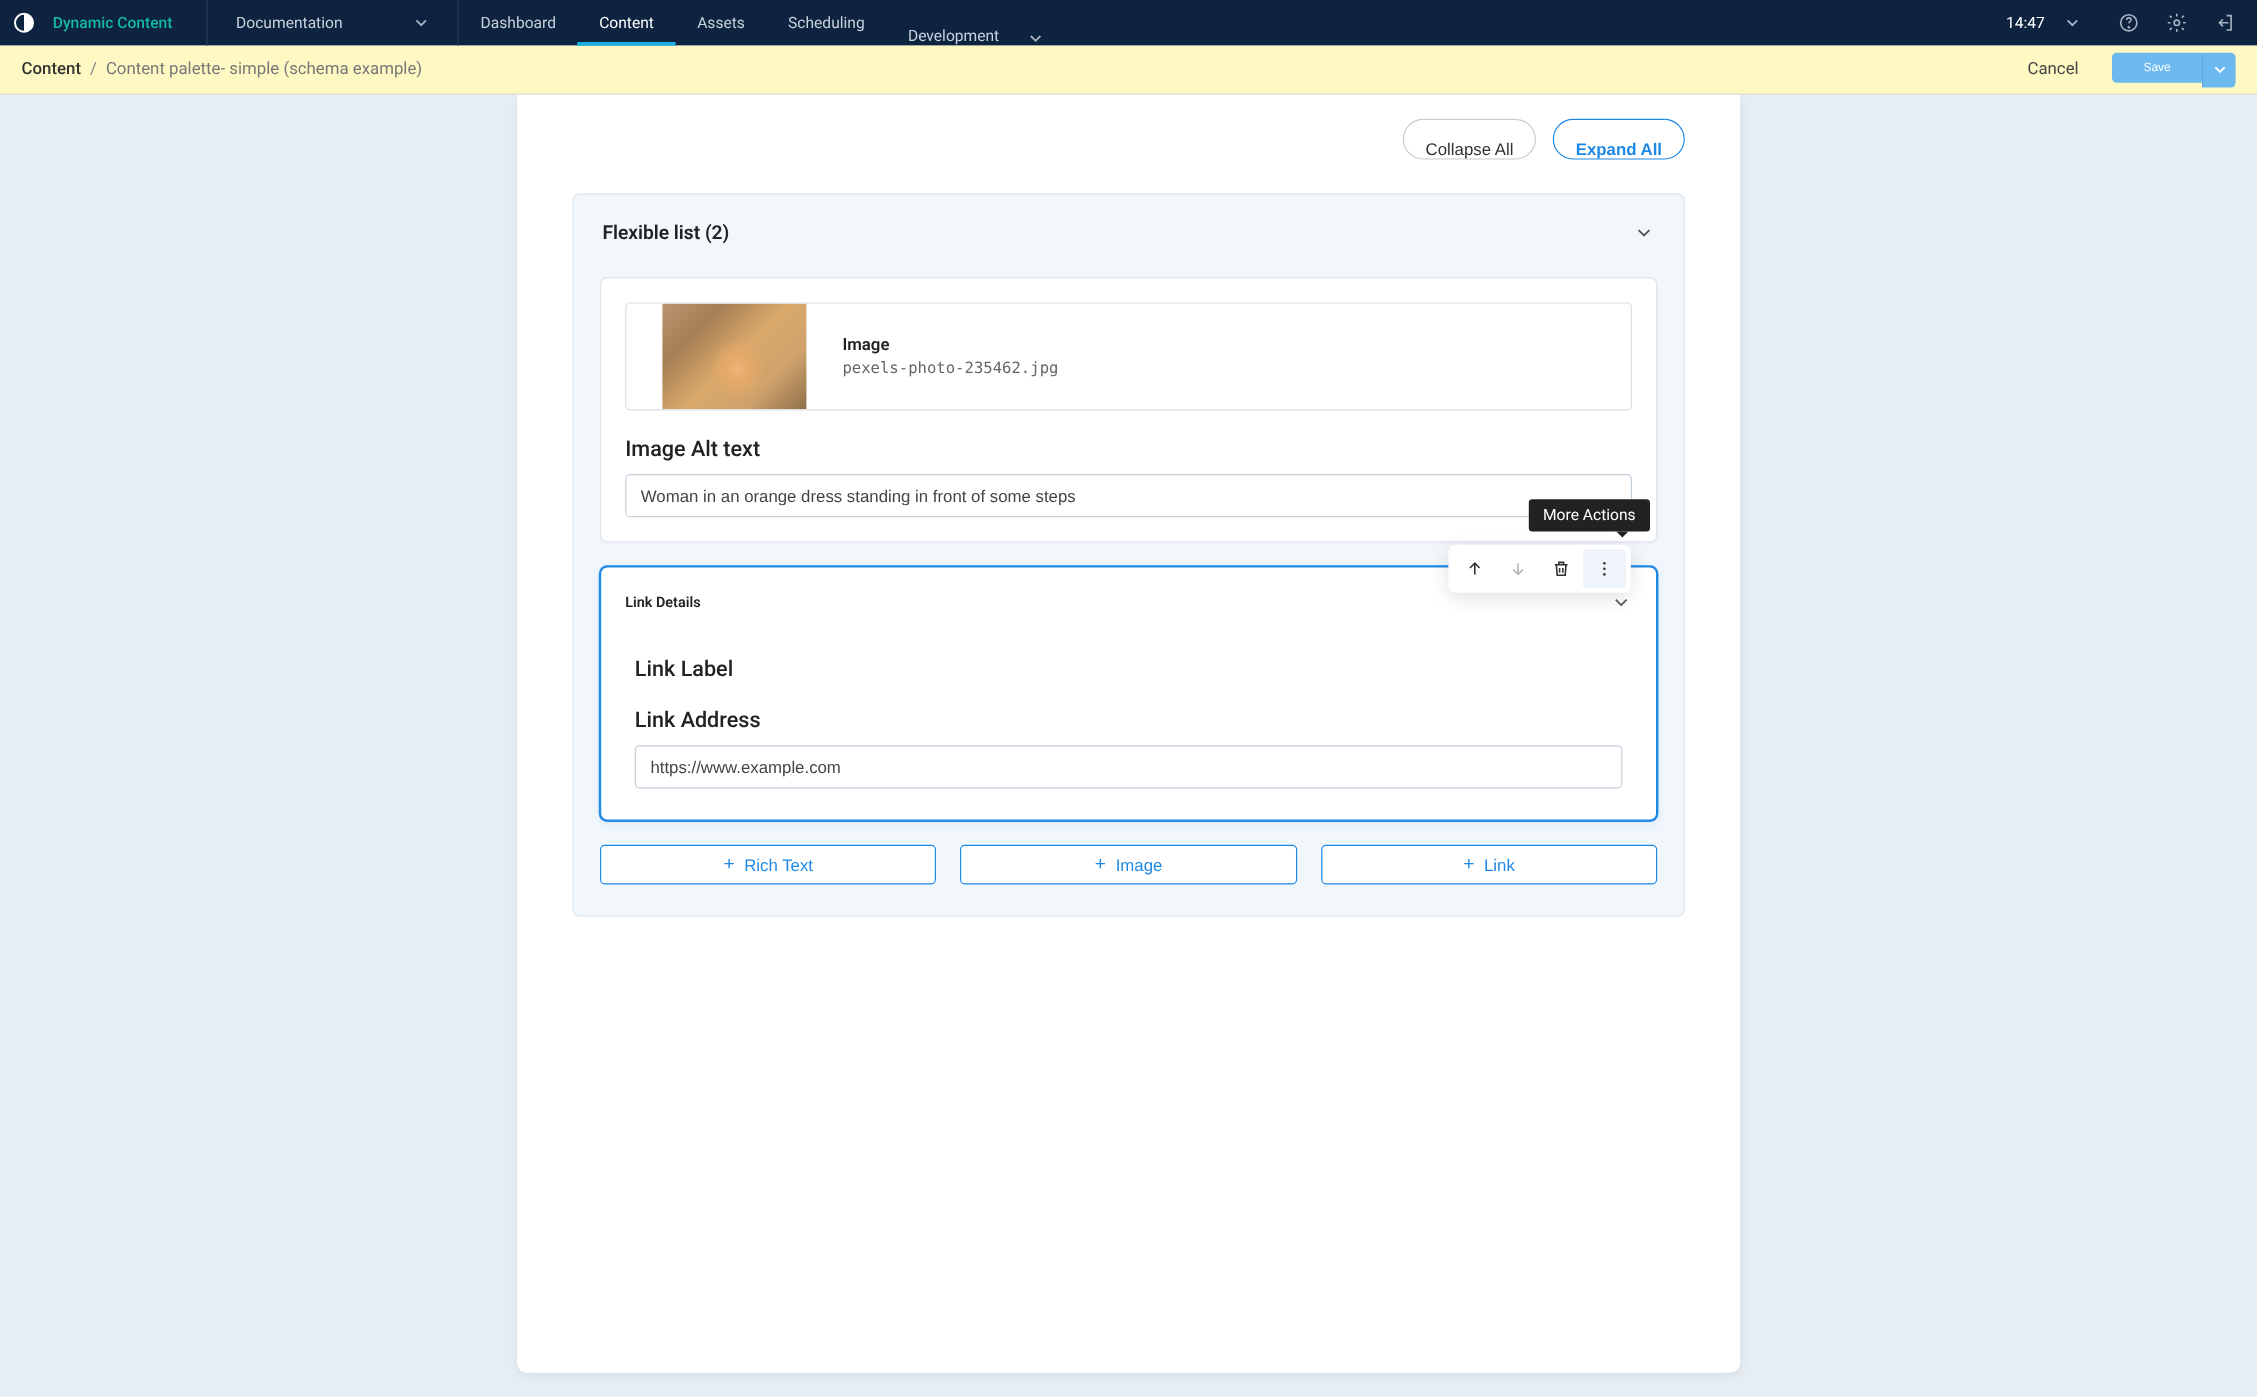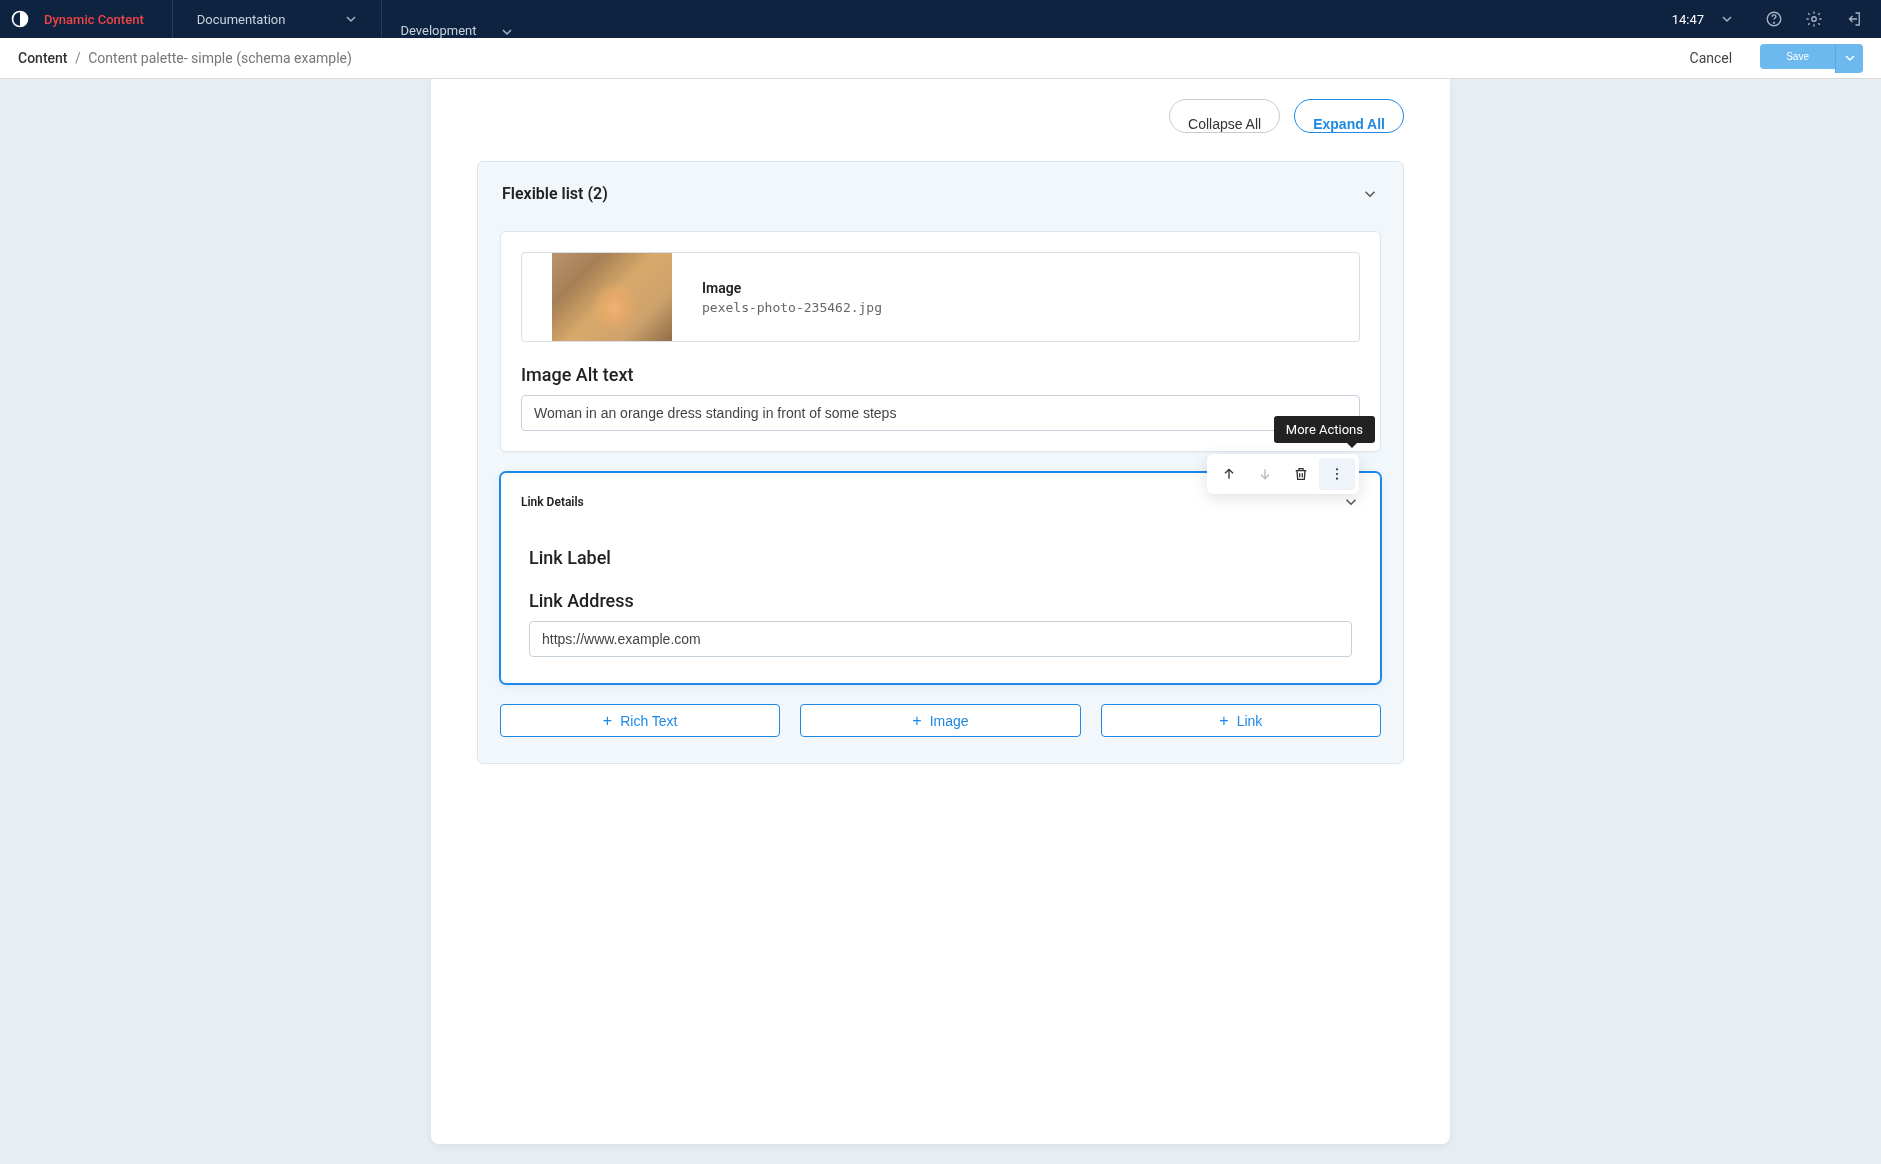--- a/index.html
+++ b/index.html
@@ -2,34 +2,34 @@
 <html><head>
 <meta charset="utf-8">
 <style>
 * { box-sizing: border-box; margin: 0; padding: 0; }
 body { font-family: -apple-system, BlinkMacSystemFont, "Segoe UI", Roboto, Helvetica, Arial, sans-serif; background: #e6edf3; overflow: hidden; }
 
 
 .topnav { height: 38px; background: #0e2340; display: flex; align-items: center; color: #c8d2de; font-size: 13px; }
 .topnav .brand-wrap { display:flex; align-items:center; gap:14px; padding-left:10px; padding-right:28px; border-right:1px solid #2a3b55; height:100%; }
 .topnav .logo { width:20px; height:20px; }
-.topnav .brand { color:#ef4444; font-weight:500; }
+.topnav .brand { color:#14b8a6; font-weight:500; }
 .topnav .doc-wrap { display:flex; align-items:center; gap:60px; padding:0 24px; border-right:1px solid #2a3b55; height:100%; }
 .topnav .nav-items { display:flex; height:100%; }
 .topnav .nav-item { padding:0 18px; display:flex; align-items:center; cursor:pointer; color:#c8d2de; height:100%; position:relative; }
 .topnav .nav-item.active { color:#fff; }
 .topnav .nav-item.active::after { content:""; position:absolute; bottom:0; left:0; right:0; height:3px; background:#17b3e6; }
 .topnav .dev-wrap { display:flex; align-items:flex-end; gap:24px; padding-right:18px; }
 .topnav .spacer { flex:1; }
 .topnav .right { display:flex; align-items:center; gap:22px; padding-right:18px; }
 .topnav .time-wrap { display:flex; align-items:center; gap:17px; padding-right:10px; }
 .chev-down { width:12px; height:12px; }
 
 
-.subbar { height:41px; background:#ffffff; display:flex; align-items:center; padding:0 18px; border-bottom:1px solid #d9d9d9; }
+.subbar { height:41px; background:#fef9c3; display:flex; align-items:center; padding:0 18px; border-bottom:1px solid #d9d9d9; }
 .subbar .crumbs { font-size:14px; }
 .subbar .crumb-root { color:#333; font-weight:500; }
 .subbar .crumb-sep { color:#888; margin:0 4px; }
 .subbar .crumb-leaf { color:#777; }
 .subbar .spacer { flex:1; }
 .subbar .cancel { color:#444; font-size:14px; margin-right:28px; cursor:pointer; }
 .subbar .save-group { display:flex; }
 .subbar .save-btn { background:#6bb9ee; color:#fff; border:none; height:25px; padding:0 26px; border-radius:4px 0 0 4px; font-size:10px; cursor:pointer; }
 .subbar .save-more { background:#6bb9ee; border:none; border-left:1px solid #5aa7dd; height:29px; width:28px; border-radius:0 4px 4px 0; display:flex; align-items:center; justify-content:center; cursor:pointer; }
 
@@ -89,20 +89,34 @@
         <circle cx="12" cy="12" r="9"></circle>
         <path d="M12 3 A9 9 0 0 1 12 21" fill="#fff" stroke="none"></path>
       </svg>
     <span class="brand">Dynamic Content</span>
   </div>
   <div class="doc-wrap">
     <span>Documentation</span>
     <svg class="chev-down" viewBox="0 0 12 12" fill="none" stroke="#a8b4c4" stroke-width="1.5">
         <path d="M2 4l4 4 4-4"></path>
       </svg>
+  </div>
+  <div class="nav-items">
+    <div class="nav-item">
+        <span>Dashboard</span>
+      </div>
+    <div class="nav-item active">
+        <span>Content</span>
+      </div>
+    <div class="nav-item">
+        <span>Assets</span>
+      </div>
+    <div class="nav-item">
+        <span>Scheduling</span>
+      </div>
   </div>
   <div class="dev-wrap nav-item" style="padding-left:18px;">
     <span>Development</span>
     <svg class="chev-down" viewBox="0 0 12 12" fill="none" stroke="#a8b4c4" stroke-width="1.5">
         <path d="M2 4l4 4 4-4"></path>
       </svg>
   </div>
   <div class="spacer"></div>
   <div class="right">
     <div class="time-wrap">

